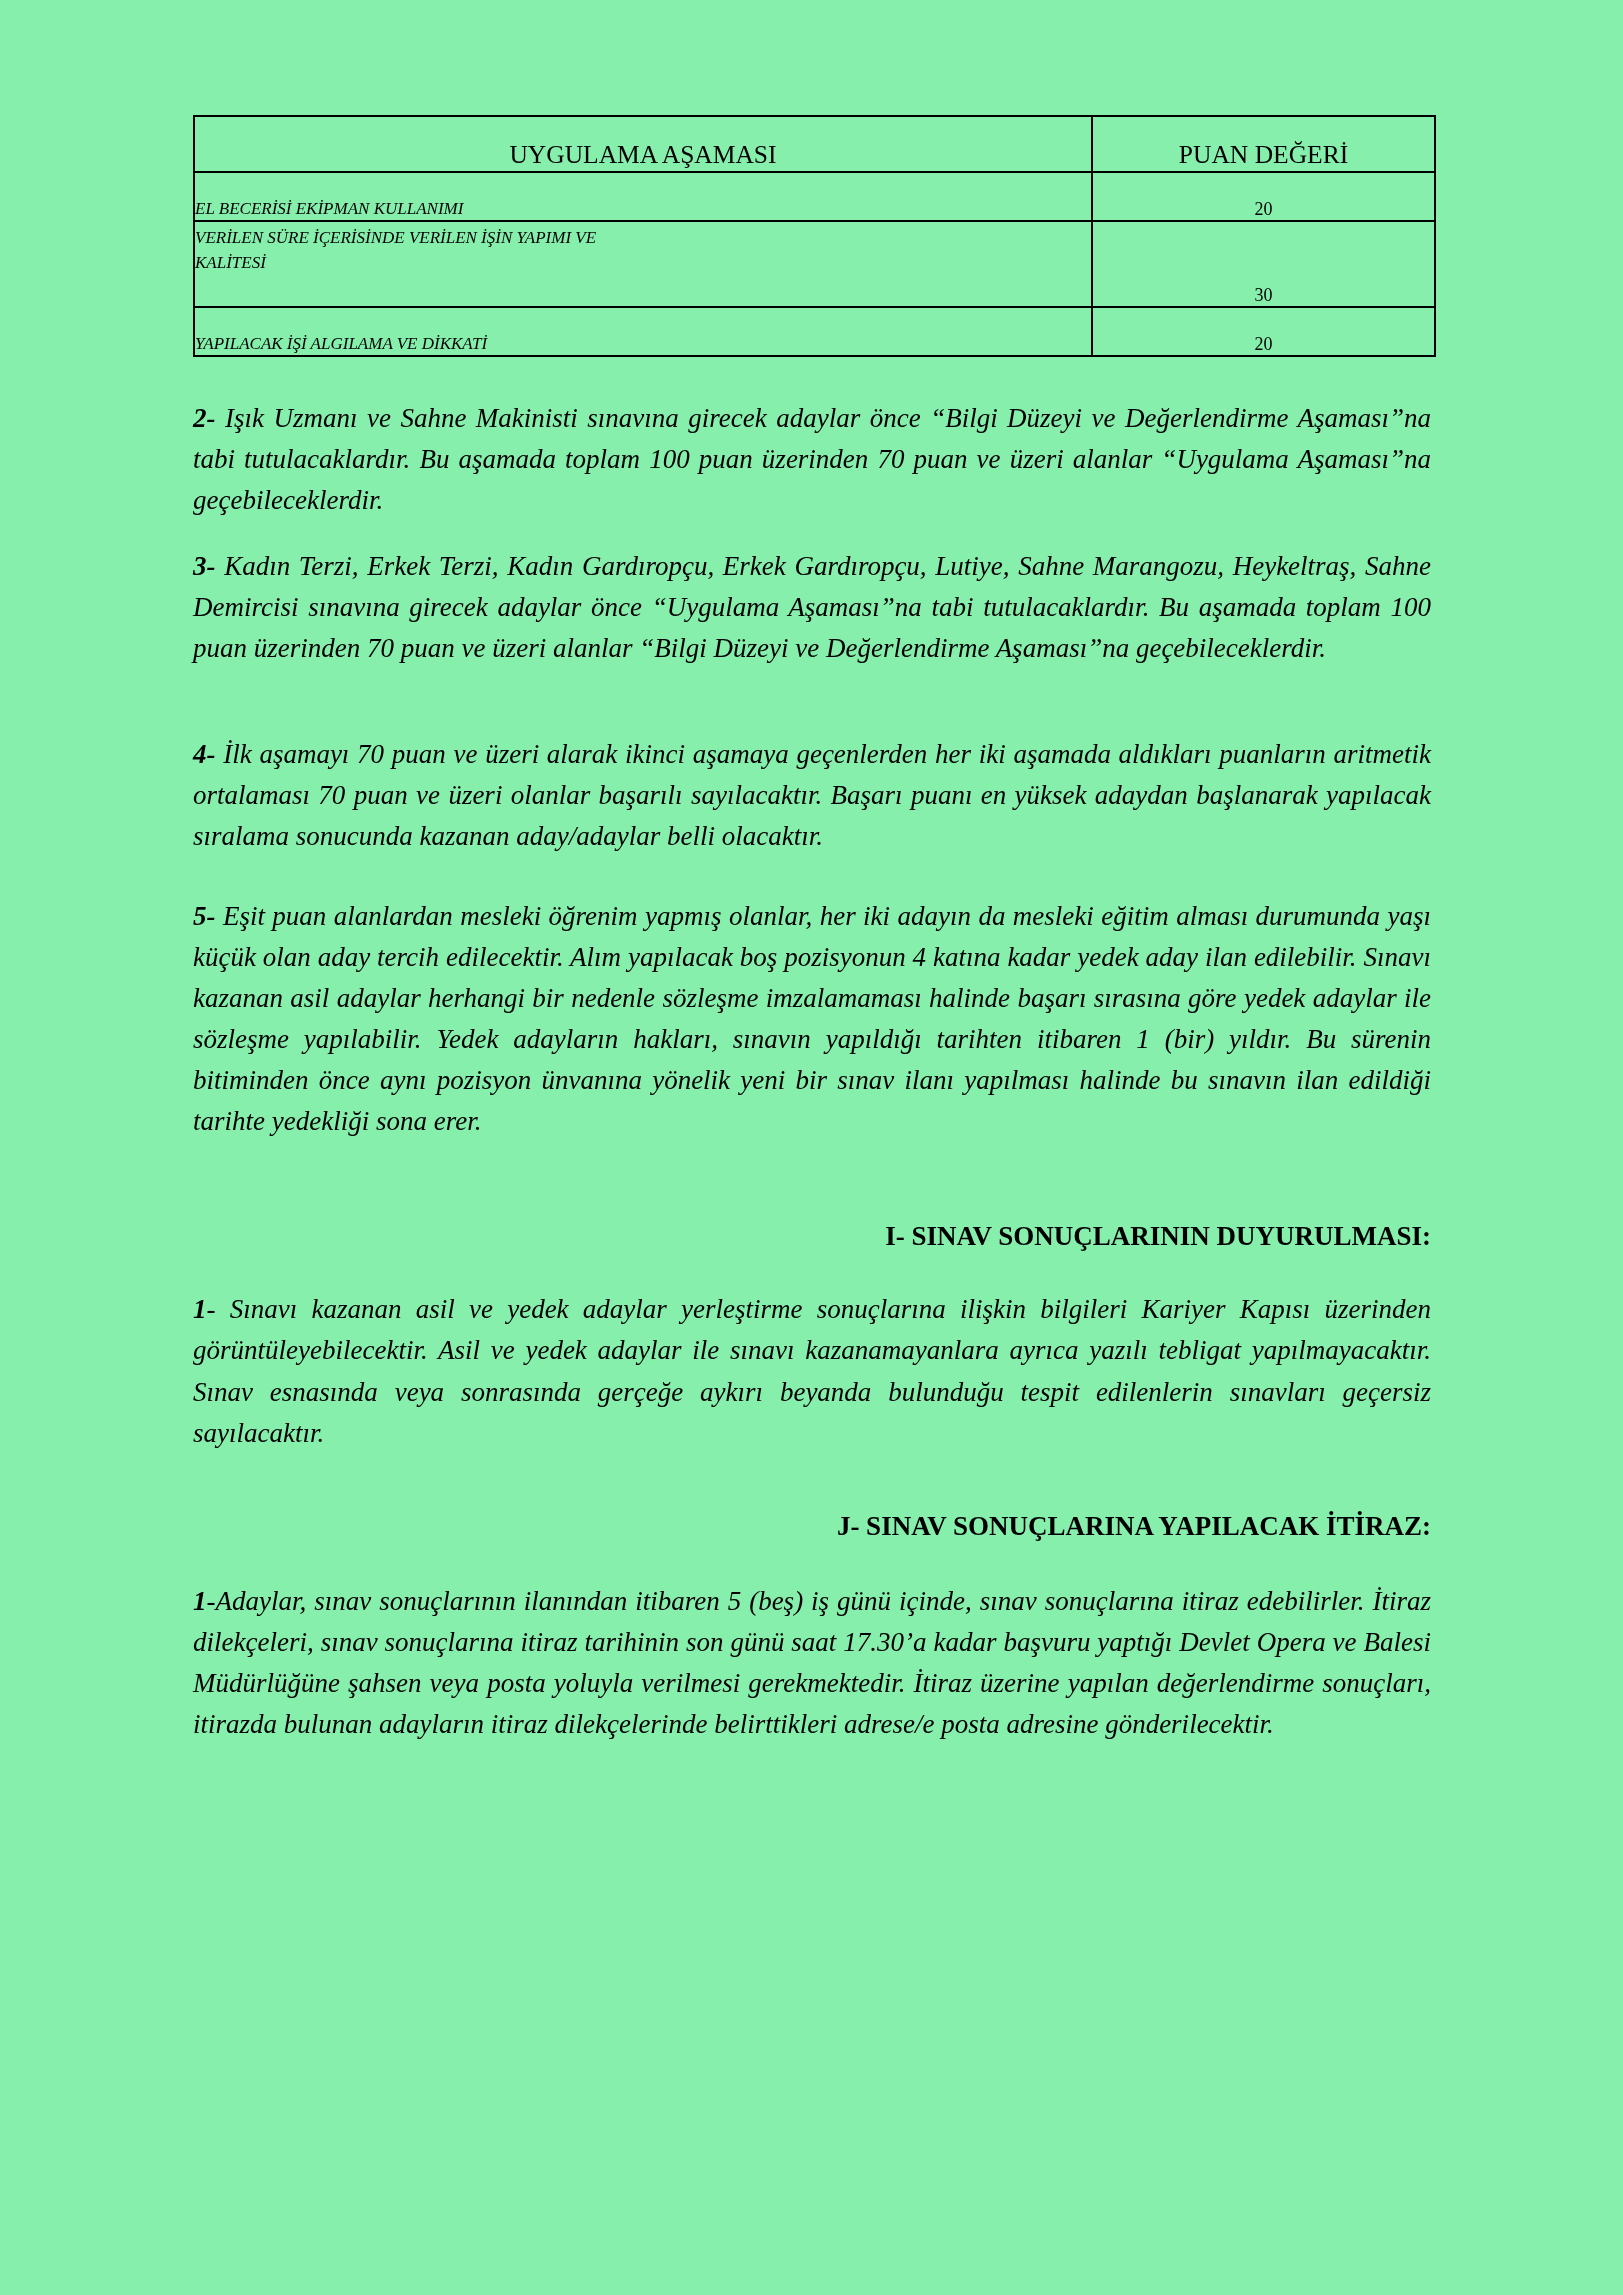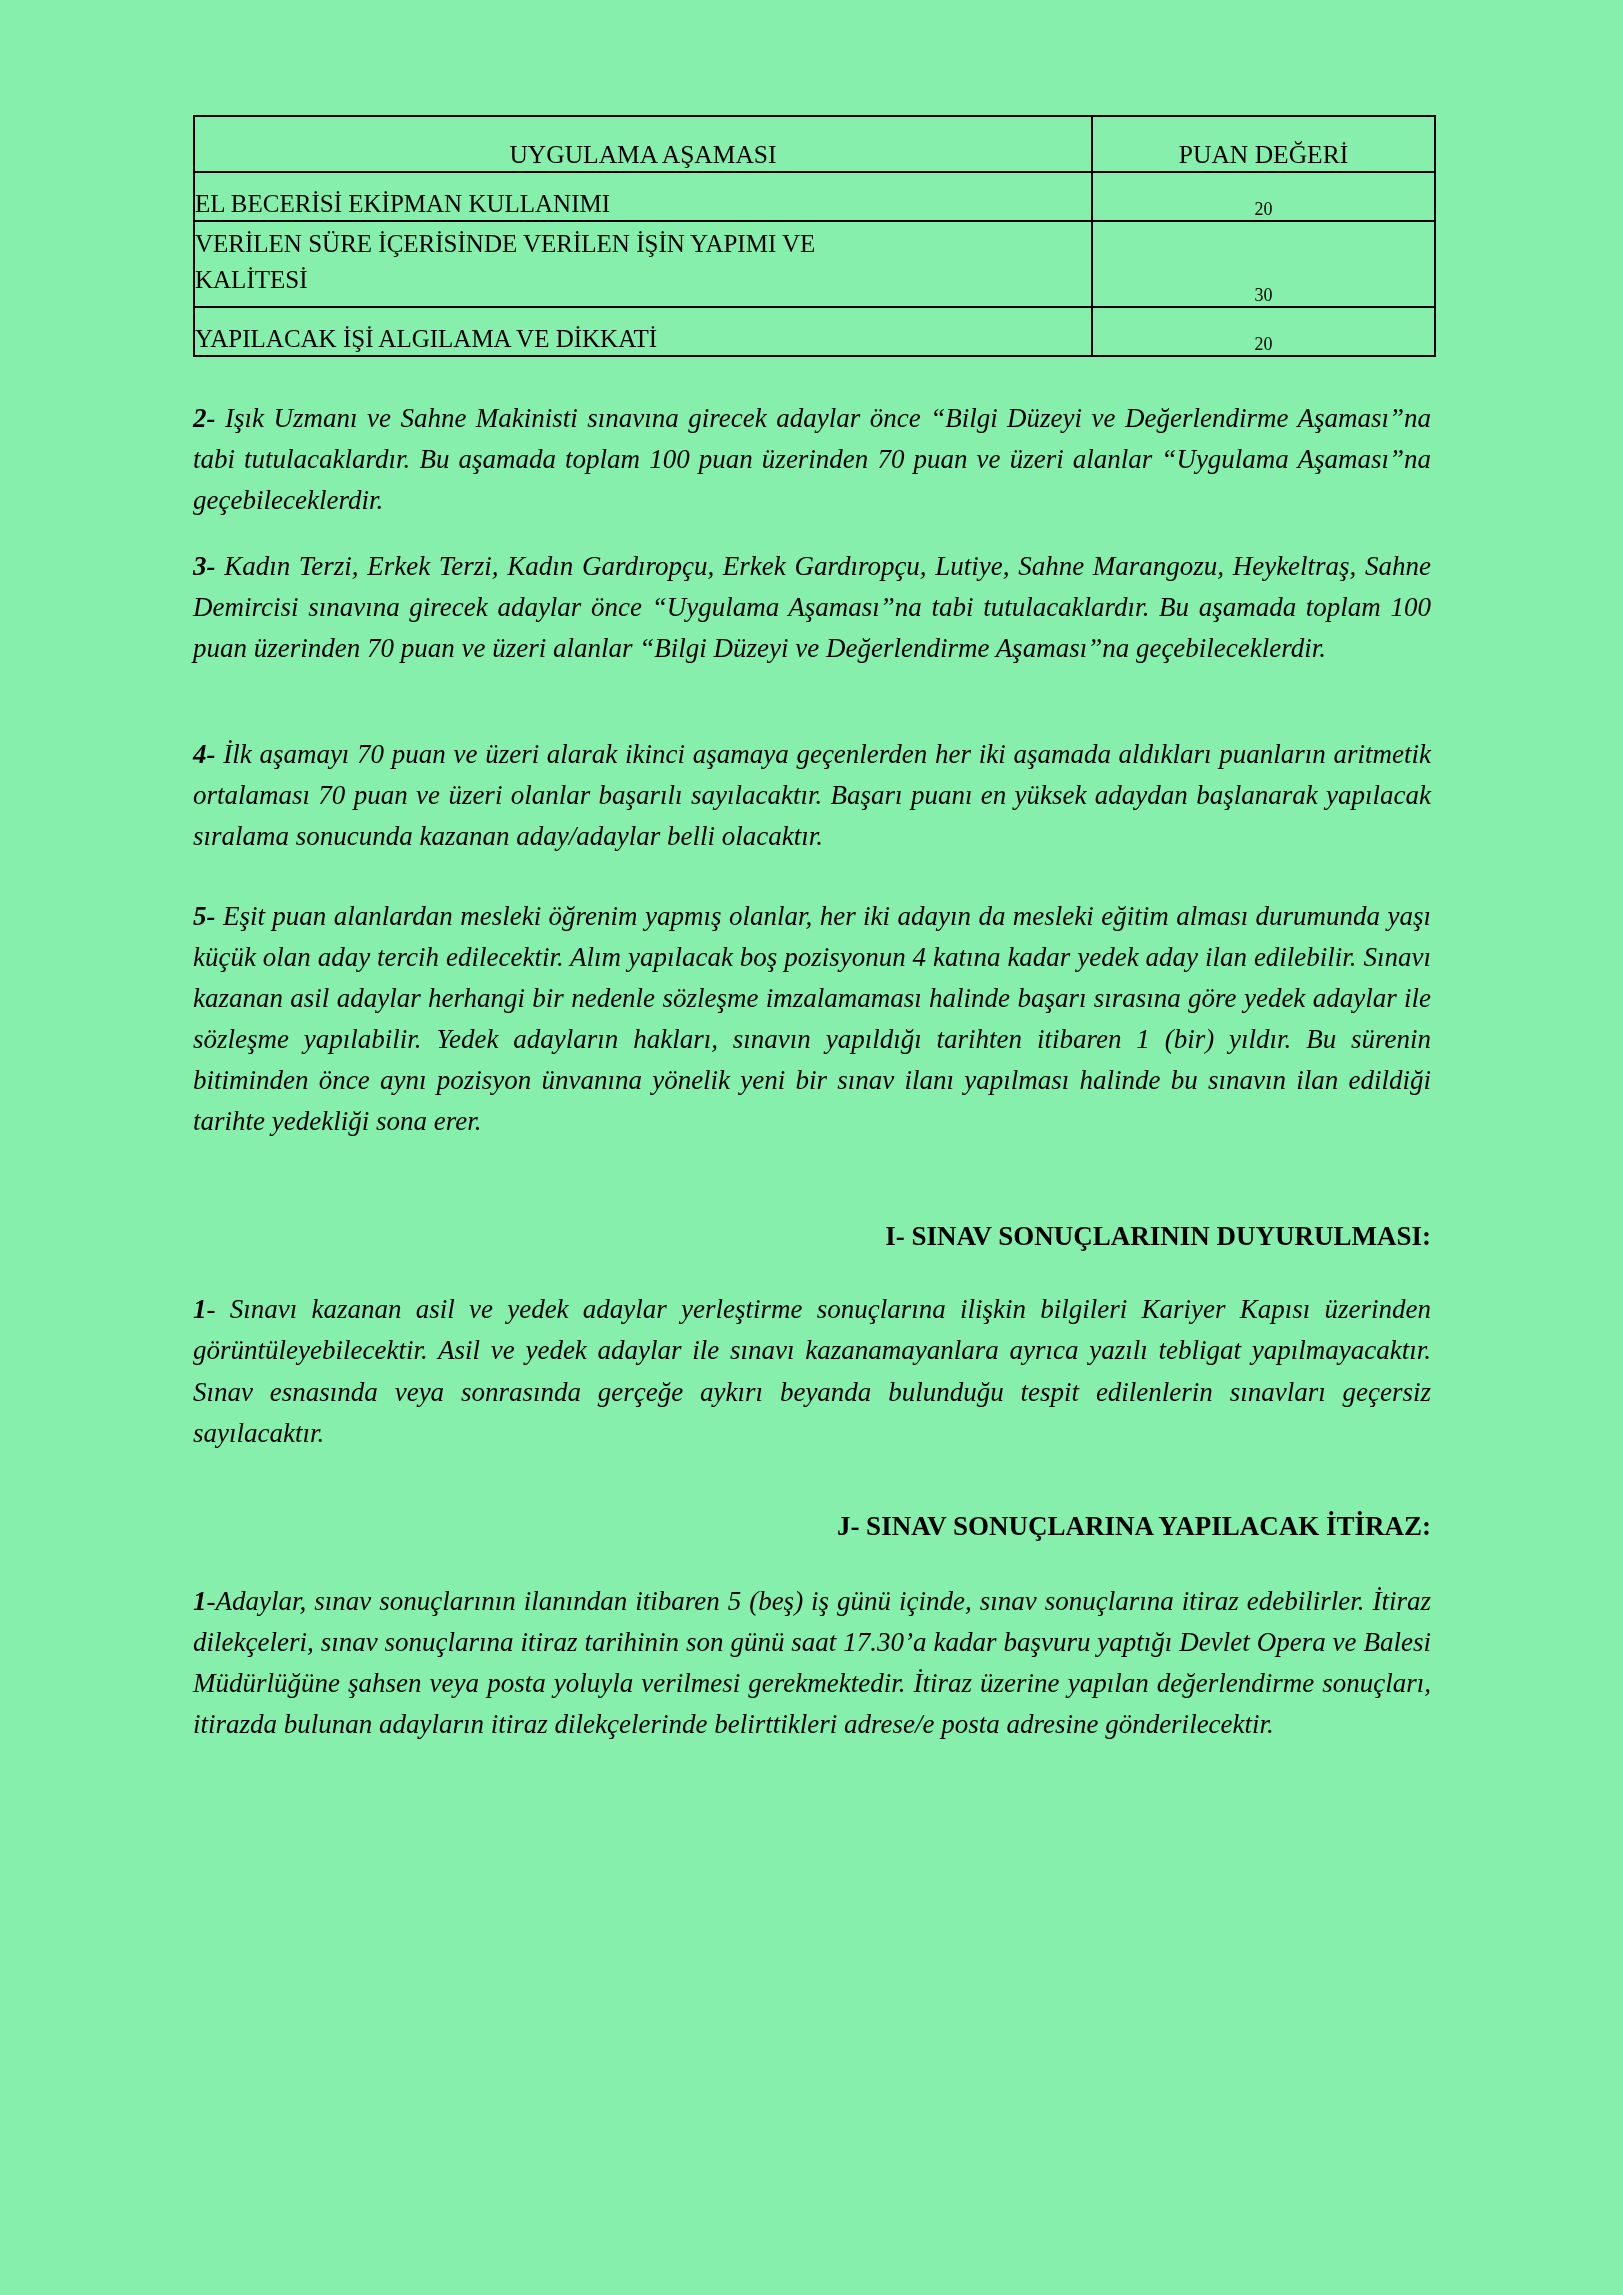--- a/index.html
+++ b/index.html
@@ -50,24 +50,25 @@
 
   th.stage-head,
   th.points-head {
     height: 54px;
     text-align: center;
     font-size: 25.5px;
     line-height: 1.2;
     padding-bottom: 6.5px;
   }
   td.stage-cell {
-    font-size: 25px;
+    font-size: 17px;
     line-height: 1.27;
     padding-left: 7.9px;
     padding-bottom: 7.9px;
+    font-style: italic;
   }
   td.points-cell {
     font-size: 18px;
     text-align: center;
     padding-bottom: 7.9px;
   }
   tr.row-single td { height: 47px; }
   tr.row-double td { height: 80px; }
   td.stage-cell.two-line {
     vertical-align: top;

